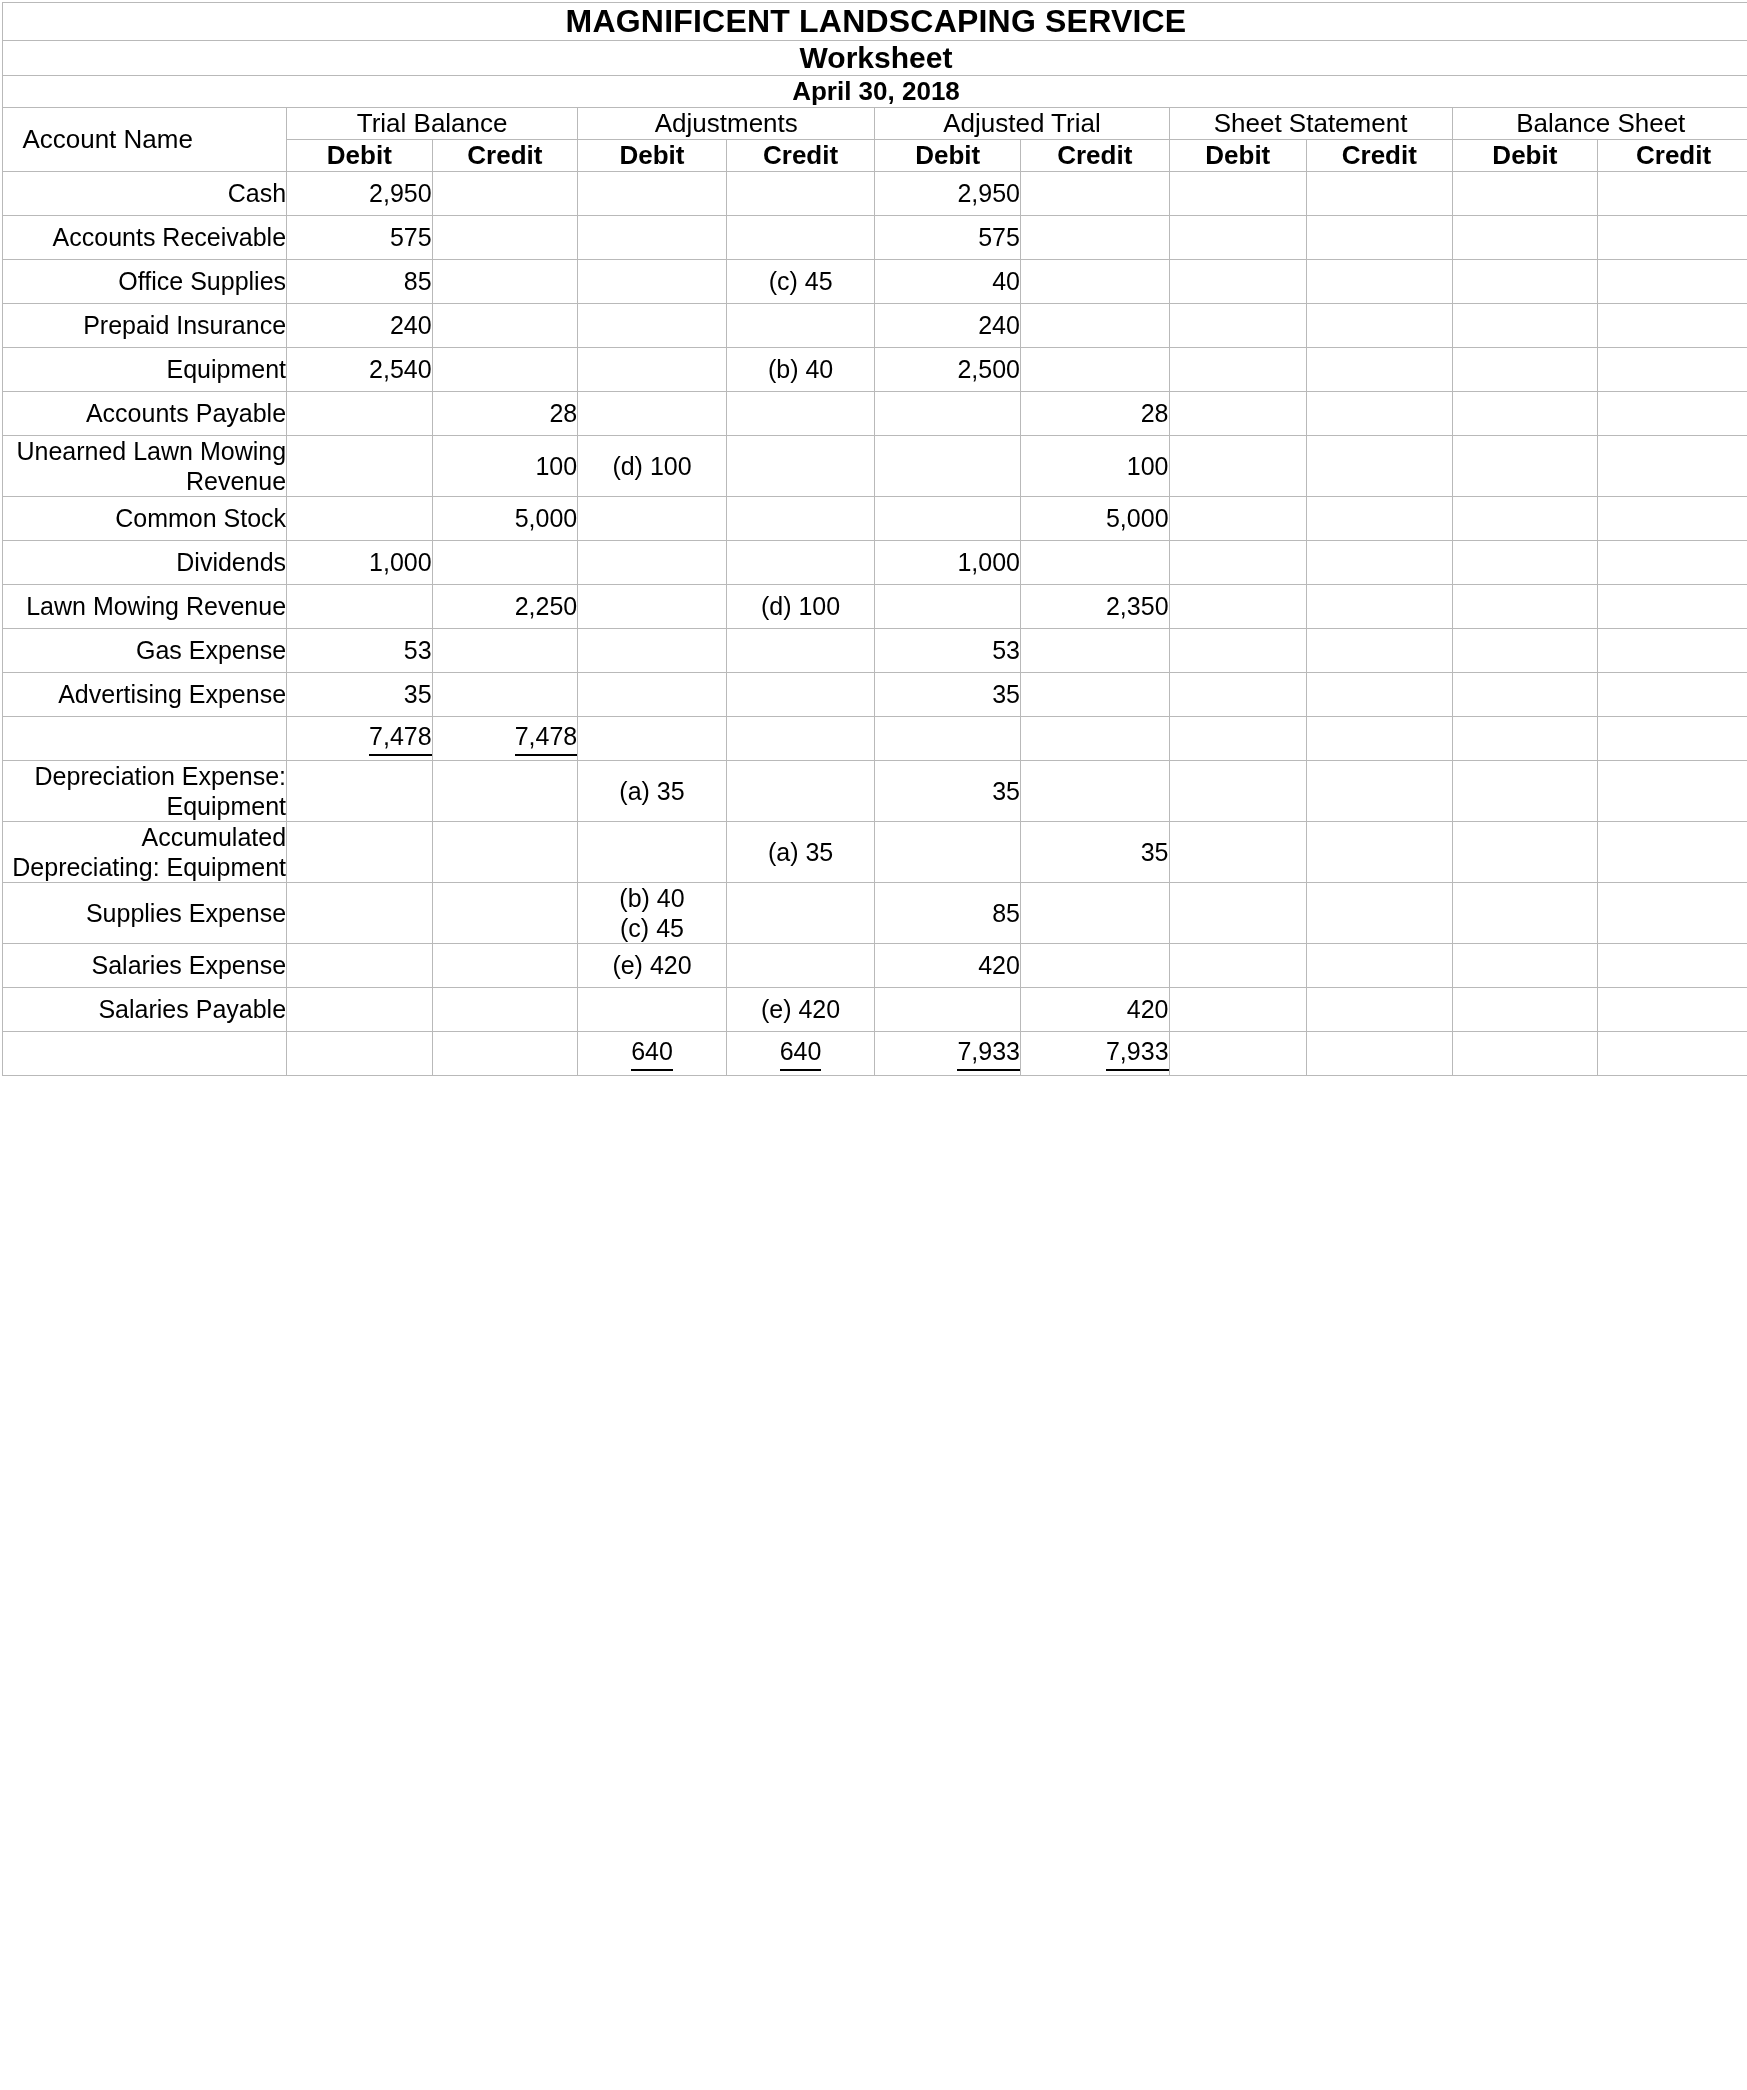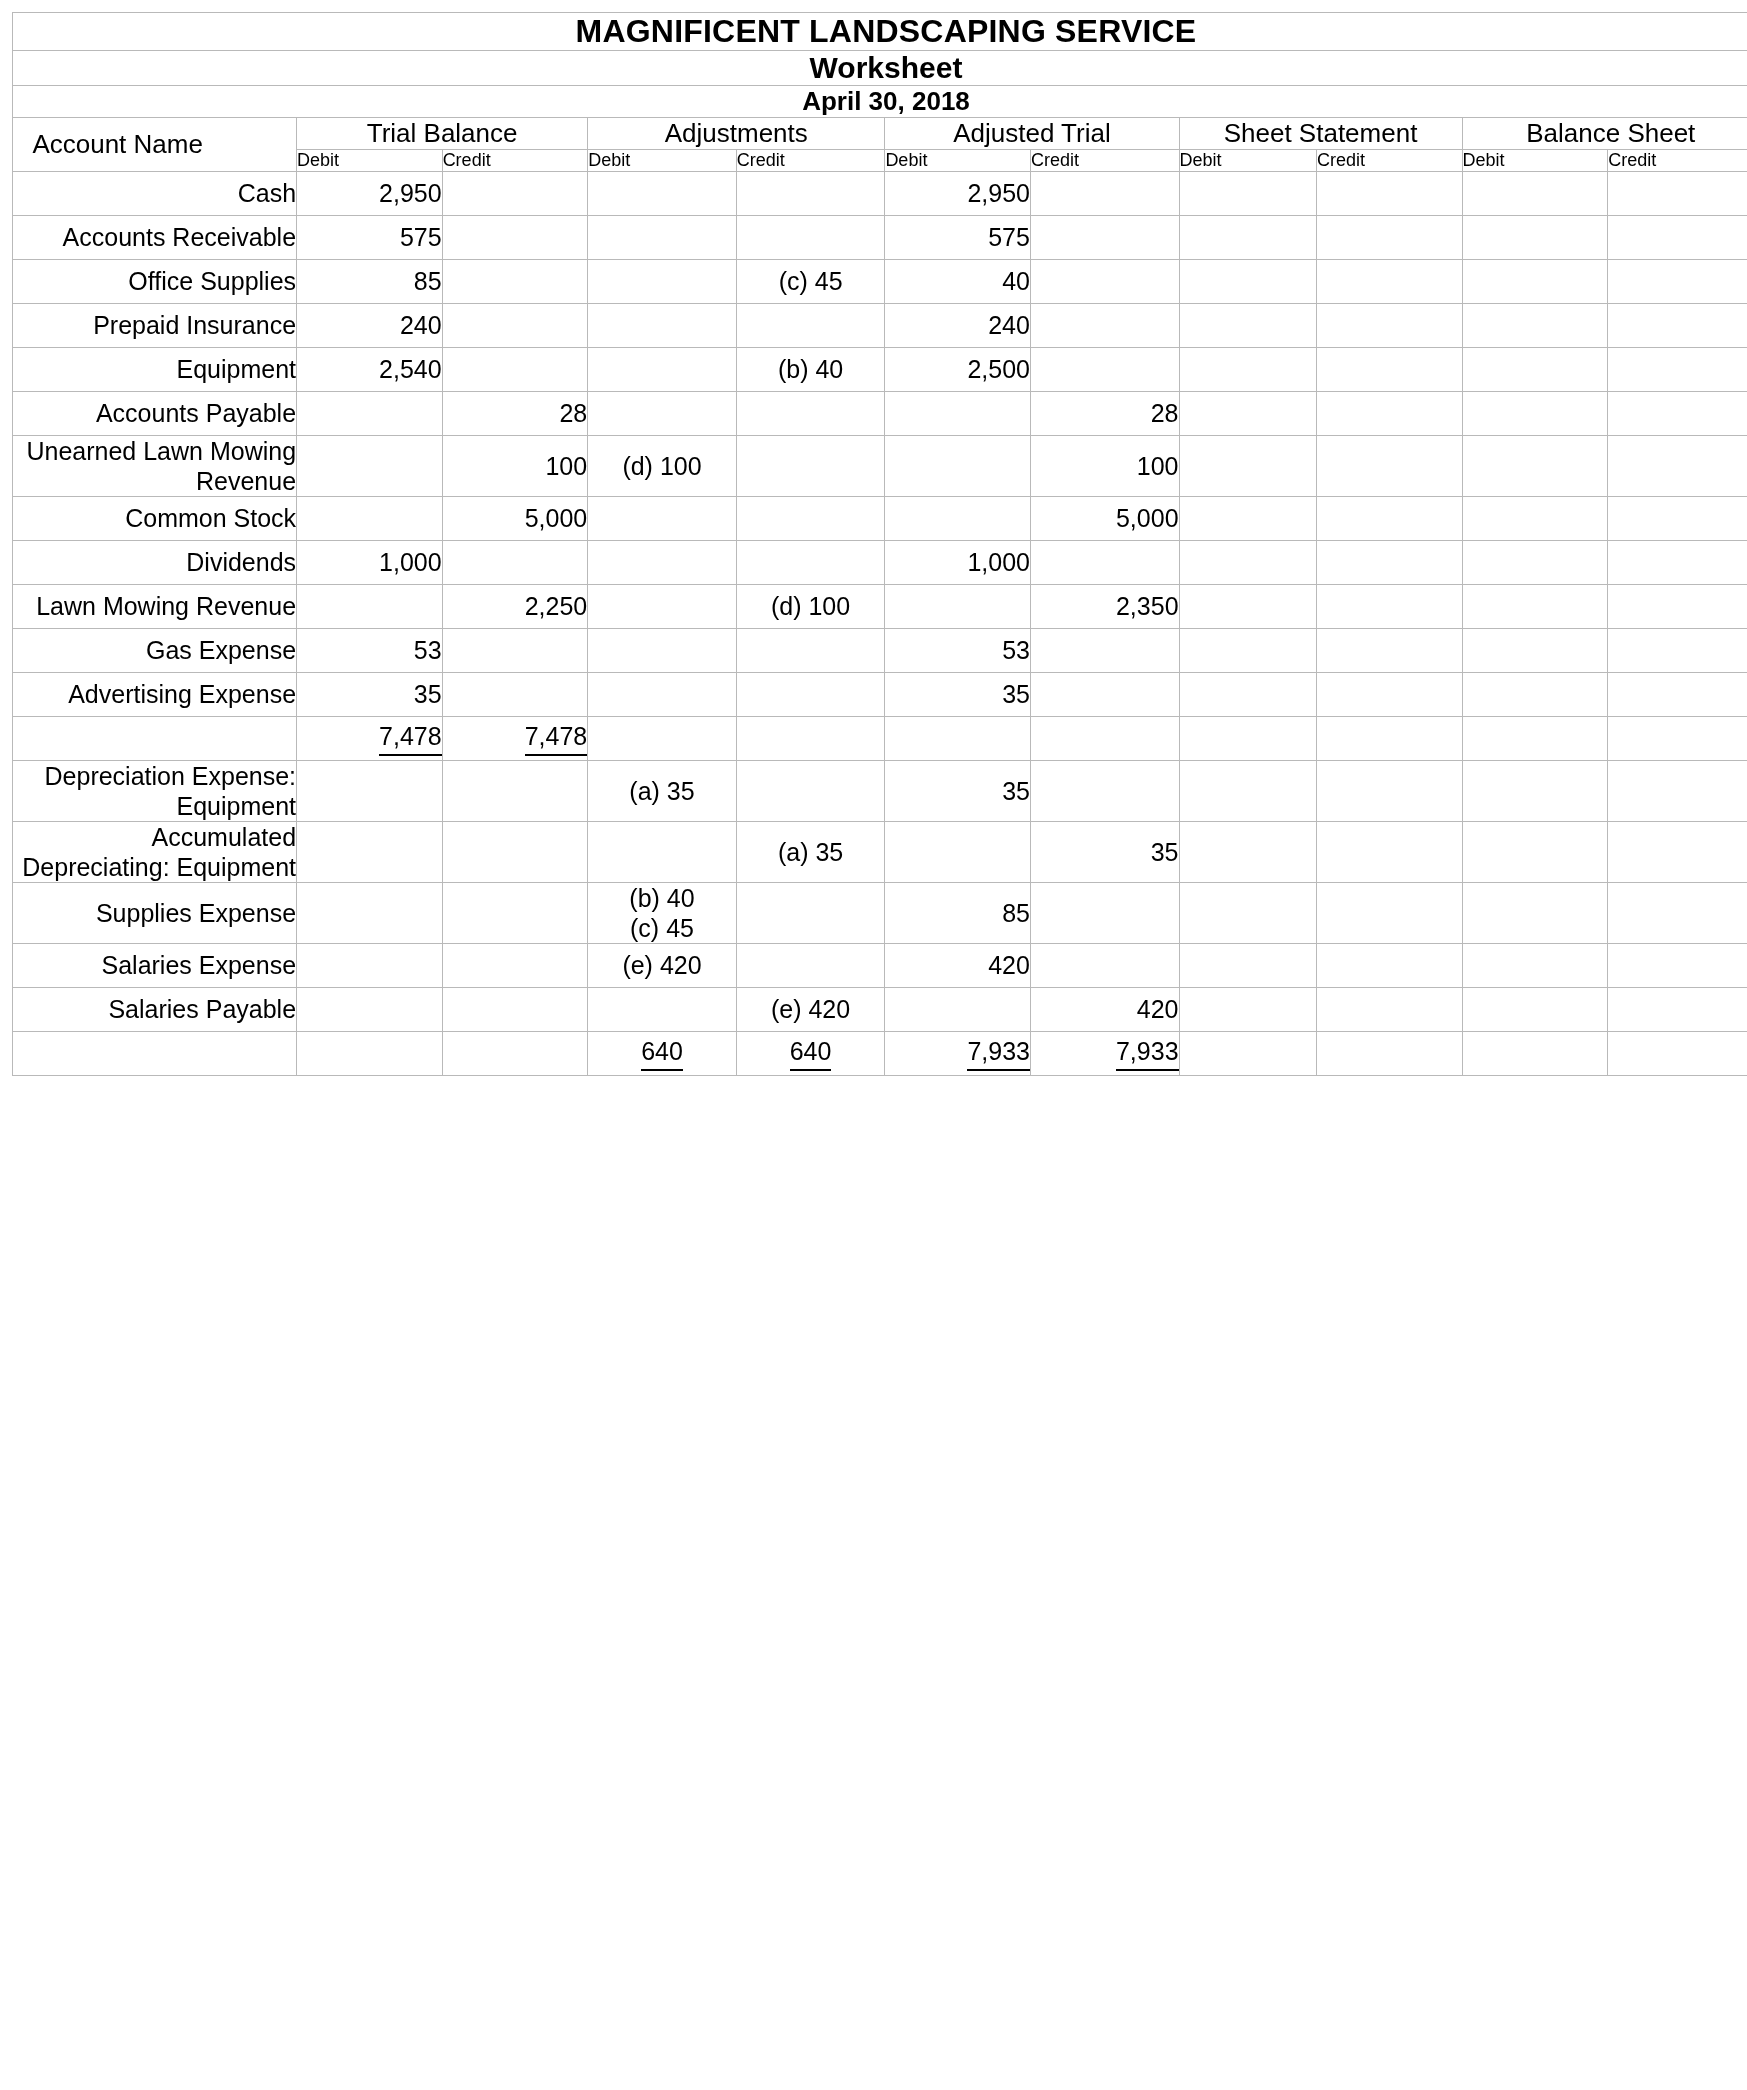--- a/index.html
+++ b/index.html
@@ -8,21 +8,21 @@
     background: #ffffff;
   }
   body {
     font-family: "Liberation Sans", sans-serif;
     color: #000000;
     width: 1748px;
   }
   .sheet {
     width: 1748px;
     box-sizing: border-box;
-    padding: 12px;
+    padding: 2px;
   }
   table.worksheet {
     border-collapse: collapse;
     table-layout: fixed;
     width: 1748px;
     font-size: 25px;
   }
   table.worksheet td, table.worksheet th {
     border: 1px solid #b9b9b9;
     padding: 0;
@@ -45,23 +45,23 @@
     font-size: 26px;
     padding: 21.3px 5.8px;
     line-height: 1.18;
   }
   .grp th.acct {
     text-align: left;
     padding-left: 19.4px;
   }
   
   .sub th {
-    text-align: left;
-    font-weight: normal;
-    font-size: 18px;
+    text-align: center;
+    font-weight: bold;
+    font-size: 26px;
     padding: 15.5px 3.9px;
   }
 
   
   tbody td {
     height: 43px;
     padding: 9.7px 7.8px;
     font-size: 25px;
     line-height: 1.2;
   }

